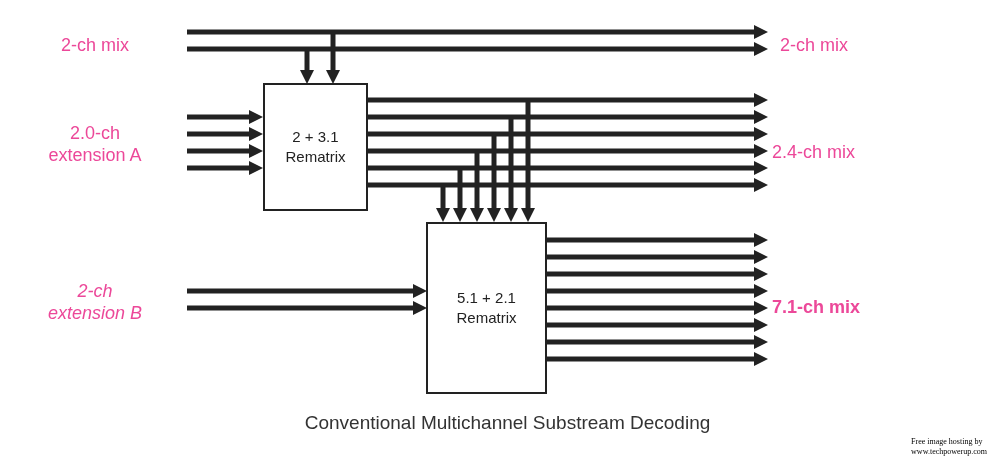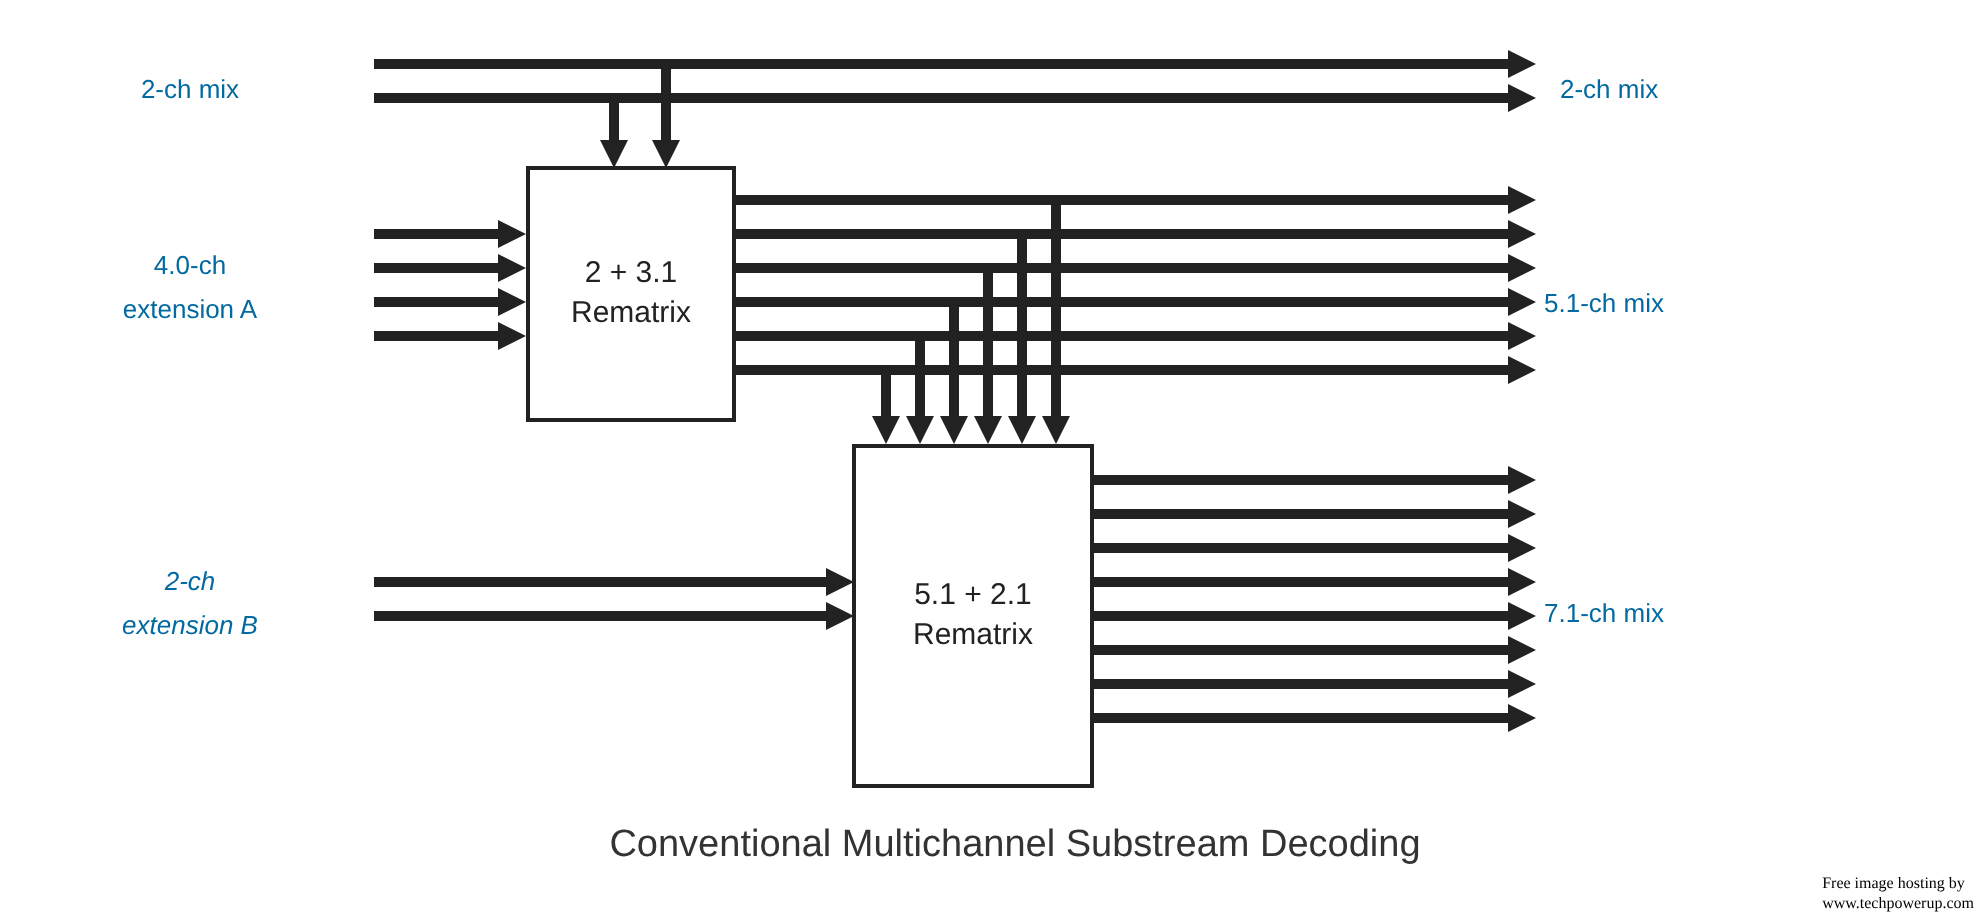--- a/index.html
+++ b/index.html
@@ -1,18 +1,18 @@
 <!DOCTYPE html>
 <html><head>
 <meta charset="utf-8">
 <style>
   html,body{margin:0;padding:0;background:#fff;}
   body{width:991px;height:458px;position:relative;overflow:hidden;font-family:"Liberation Sans",sans-serif;color:#222;}
   svg{position:absolute;left:0;top:0;}
-  .lbl{position:absolute;font-size:13px;line-height:22px;text-align:center;color:#0369a1;}
+  .lbl{position:absolute;font-size:18px;line-height:22px;text-align:center;color:#ec4899;}
   .box{position:absolute;border:2px solid #222;background:#fff;box-sizing:border-box;display:flex;flex-direction:column;align-items:center;justify-content:center;font-size:15px;line-height:20px;}
   .caption{position:absolute;left:0;width:1015px;top:412px;text-align:center;font-size:19px;color:#333;}
   .credit{position:absolute;right:4px;top:437px;font-family:Liberation Serif, serif;font-size:8px;line-height:10px;text-align:left;color:#000;}
 </style>
 </head>
 <body>
 
 <svg id="wires" width="991" height="458">
     <line x1="187" y1="32" x2="756" y2="32" stroke="#222" stroke-width="5"></line>
     <polygon points="754,25 768,32 754,39" fill="#222"></polygon>
@@ -70,26 +70,26 @@
     <polygon points="754,301 768,308 754,315" fill="#222"></polygon>
     <line x1="547" y1="325" x2="756" y2="325" stroke="#222" stroke-width="5"></line>
     <polygon points="754,318 768,325 754,332" fill="#222"></polygon>
     <line x1="547" y1="342" x2="756" y2="342" stroke="#222" stroke-width="5"></line>
     <polygon points="754,335 768,342 754,349" fill="#222"></polygon>
     <line x1="547" y1="359" x2="756" y2="359" stroke="#222" stroke-width="5"></line>
     <polygon points="754,352 768,359 754,366" fill="#222"></polygon>
   </svg>
 
 <div class="lbl" style="left:40px;top:34px;width:110px;"><span>2-ch mix</span></div>
-<div class="lbl" style="left:30px;top:122px;width:130px;"><span>4.0-ch</span><br><span>extension A</span></div>
+<div class="lbl" style="left:30px;top:122px;width:130px;"><span>2.0-ch</span><br><span>extension A</span></div>
 <div class="lbl" style="left:30px;top:280px;width:130px;font-style:italic;"><span>2-ch</span><br><span>extension B</span></div>
 
 <div class="lbl" style="left:780px;top:34px;width:120px;text-align:left;">2-ch mix</div>
-<div class="lbl" style="left:772px;top:141px;width:120px;text-align:left;">5.1-ch mix</div>
-<div class="lbl" style="left:772px;top:296px;width:120px;text-align:left;">7.1-ch mix</div>
+<div class="lbl" style="left:772px;top:141px;width:120px;text-align:left;">2.4-ch mix</div>
+<div class="lbl" style="left:772px;top:296px;width:120px;text-align:left;font-weight:bold;">7.1-ch mix</div>
 
 <div class="box" style="left:263px;top:83px;width:105px;height:128px;">
   <span>2 + 3.1</span>
   <span>Rematrix</span>
 </div>
 <div class="box" style="left:426px;top:222px;width:121px;height:172px;">
   <span>5.1 + 2.1</span>
   <span>Rematrix</span>
 </div>
 

